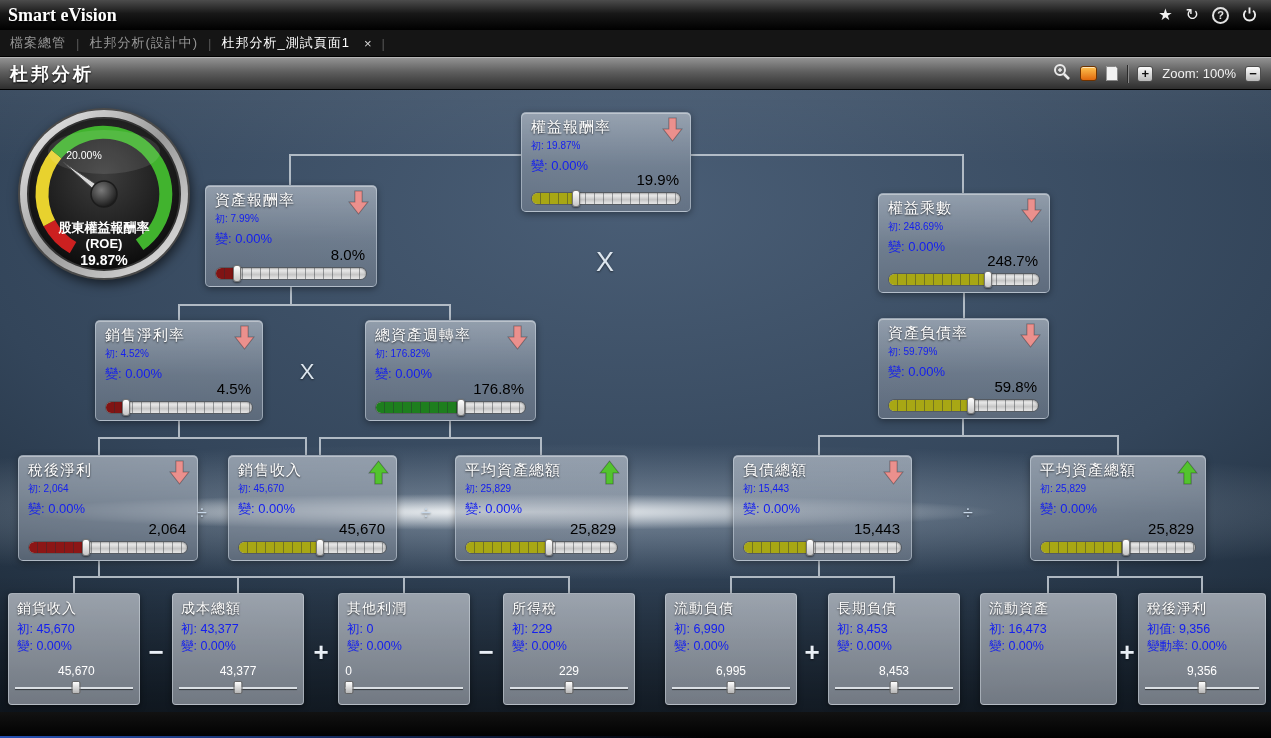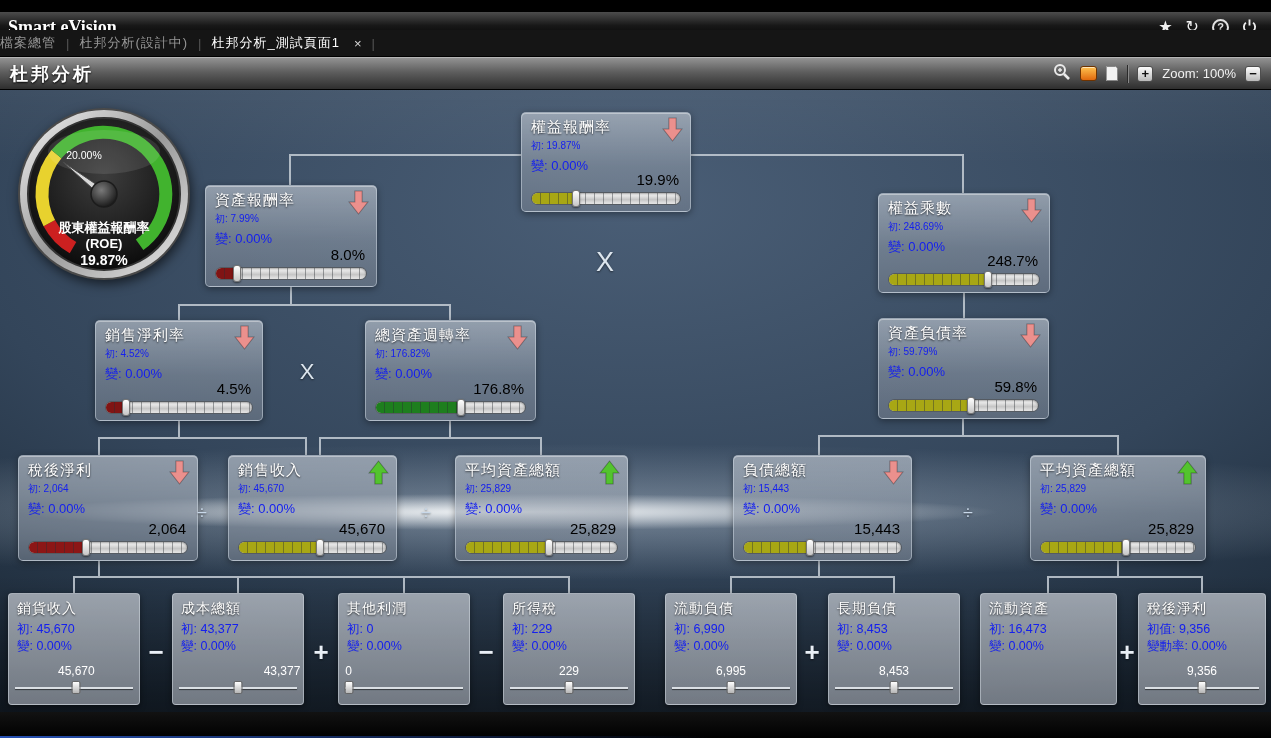--- a/index.html
+++ b/index.html
@@ -1,32 +1,32 @@
 <!DOCTYPE html>
 <html><head>
 <meta charset="utf-8">
 <style>
   *{margin:0;padding:0;box-sizing:border-box;}
   html,body{width:1271px;height:738px;background:#000;overflow:hidden;
     font-family:"Liberation Sans","DejaVu Sans",sans-serif;cursor:default;}
   .stage{position:relative;width:1271px;height:738px;background:#000;}
 
   
-  .topbar{position:absolute;left:0;top:12px;width:100%;height:30px;
+  .topbar{position:absolute;left:0;top:0;width:100%;height:30px;
     background:linear-gradient(#4c4c4c,#181818 45%,#000);display:flex;align-items:center;}
   .app-title{font-family:"Liberation Serif","DejaVu Serif",serif;font-weight:bold;font-size:18px;
     color:#fff;padding-left:8px;text-shadow:1px 2px 2px #000;}
   .top-icons{margin-left:auto;display:flex;align-items:center;gap:13px;padding-right:14px;color:#ececec;}
   .glyph-icon{font-size:16px;line-height:16px;color:#f0f0f0;cursor:pointer;}
   .help-icon{width:17px;height:17px;border:2px solid #e2e2e2;border-radius:50%;font-size:11px;font-weight:bold;
     color:#e2e2e2;display:flex;align-items:center;justify-content:center;cursor:pointer;}
 
   
   .menubar{position:absolute;left:0;top:30px;width:100%;height:27px;background:#151515;
-    display:flex;align-items:center;gap:10px;font-size:13px;border-bottom:1px solid #000;}
+    display:flex;align-items:center;gap:10px;padding-left:10px;font-size:13px;border-bottom:1px solid #000;}
   .menu-item{color:#969696;cursor:pointer;letter-spacing:1px;}
   .menu-item.active{color:#fff;}
   .menu-sep{color:#555;}
   .tab-close{color:#d8d8d8;margin-left:4px;cursor:pointer;}
 
   
   .titlebar{position:absolute;left:0;top:57px;width:100%;height:33px;
     background:linear-gradient(#929292,#5e5e5e 45%,#2e2e2e);
     border-top:1px solid #b5b5b5;border-bottom:1px solid #000;display:flex;align-items:center;}
   .page-title{font-size:18px;font-weight:bold;color:#fff;padding-left:10px;letter-spacing:3px;text-shadow:0 1px 2px #000;}
@@ -385,21 +385,21 @@
           <span class="bc-val" style="left: 52%;">45,670</span>
           <span class="bc-track"></span>
           <span class="bc-handle" style="left: 52%;"></span>
         </div>
     </div>
     <div class="bcard" style="left:172px;width:132px">
       <div class="bc-title">成本總額</div>
       <div class="bc-init">初: 43,377</div>
       <div class="bc-chg">變: 0.00%</div>
       <div class="bc-slider">
-          <span class="bc-val" style="left: 50%; margin-left: 44px;">43,377</span>
+          <span class="bc-val" style="left: 50%;">43,377</span>
           <span class="bc-track"></span>
           <span class="bc-handle" style="left: 50%;"></span>
         </div>
     </div>
     <div class="bcard" style="left:338px;width:132px">
       <div class="bc-title">其他利潤</div>
       <div class="bc-init">初: 0</div>
       <div class="bc-chg">變: 0.00%</div>
       <div class="bc-slider">
           <span class="bc-val" style="left: 3%;">0</span>

